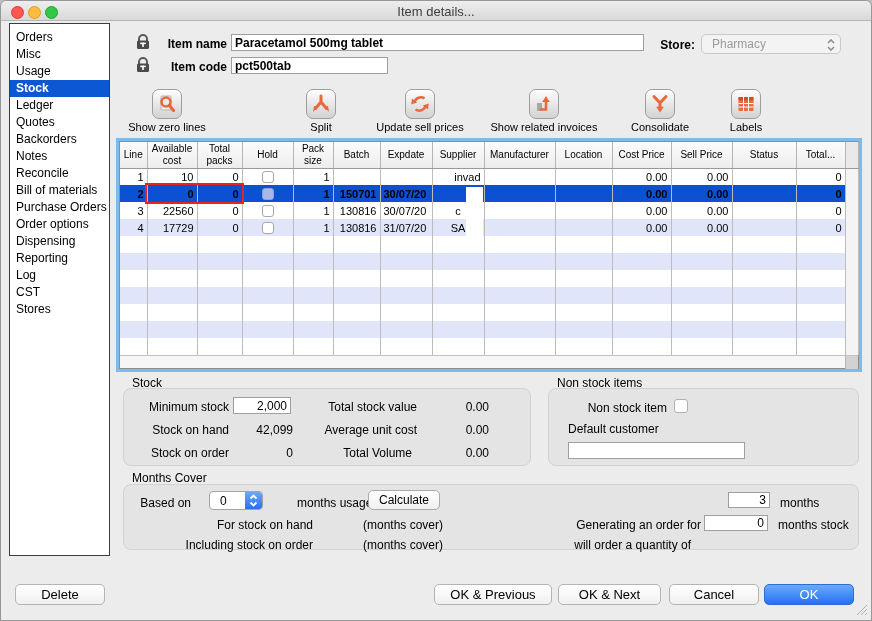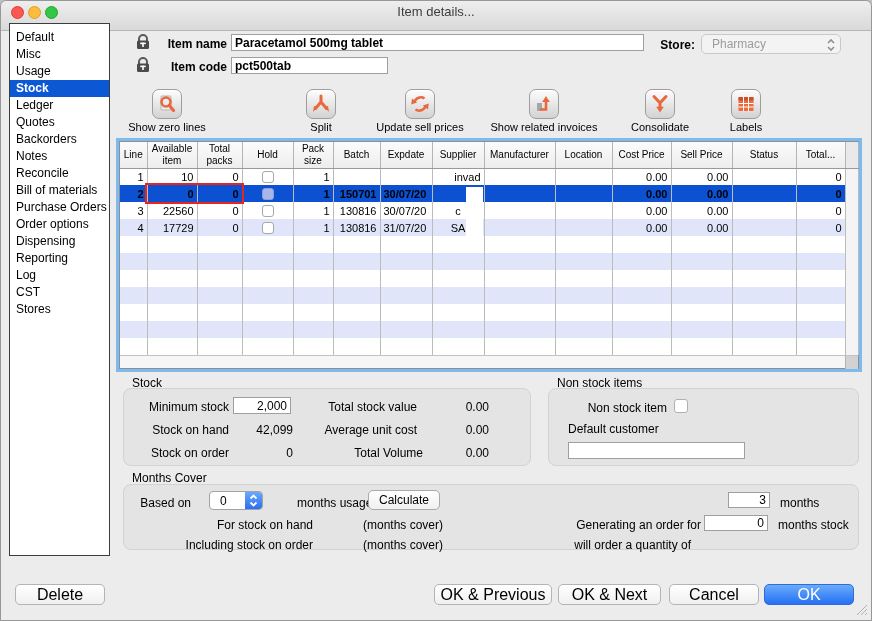--- a/index.html
+++ b/index.html
@@ -1,21 +1,21 @@
 <!DOCTYPE html>
 <html><head>
 <meta charset="utf-8">
 <style>
   * { margin:0; padding:0; box-sizing:border-box; font-family:"Liberation Sans", sans-serif; }
   html,body { background:#bfbfbf; }
   #win { position:relative; width:872px; height:621px; background:#ececec; border:1px solid #979797;
          border-radius:6px 6px 0 0; overflow:hidden; }
 
   
-  #titlebar { position:absolute; left:0; top:0; right:0; height:30px;
+  #titlebar { position:absolute; left:0; top:0; right:0; height:20px;
               background:linear-gradient(#eeeeee,#d9d9d9); border-bottom:1px solid #b6b6b6;
               border-radius:6px 6px 0 0; }
   .tl { position:absolute; top:5px; width:13px; height:13px; border-radius:50%; }
   #tl-close { left:10px; background:#fc5753; border:1px solid #df3e35; }
   #tl-min   { left:27px; background:#fdbc40; border:1px solid #de9f24; }
   #tl-zoom  { left:44px; background:#33c748; border:1px solid #22a532; }
   #title-text { position:absolute; left:0; right:0; top:3px; text-align:center;
                 font-size:13px; color:#3d3d3d; }
 
   
@@ -92,21 +92,21 @@
   .lab { position:absolute; font-size:12px; color:#000; text-align:right; white-space:nowrap; }
   .lab-l { text-align:left; }
   .val { position:absolute; font-size:12px; color:#000; text-align:right; }
 
   #lbl-min { left:120px; top:399px; width:108px; }
   #inp-min { left:232px; top:396px; width:58px; height:17px; text-align:right; }
   #lbl-soh { left:120px; top:422px; width:108px; }  #val-soh { left:232px; top:422px; width:60px; }
   #lbl-soo { left:120px; top:445px; width:108px; }  #val-soo { left:232px; top:445px; width:60px; }
   #lbl-tsv { left:310px; top:399px; width:106px; }  #val-tsv { left:440px; top:399px; width:48px; }
   #lbl-auc { left:310px; top:422px; width:106px; }  #val-auc { left:440px; top:422px; width:48px; }
-  #lbl-tv  { left:316px; top:445px; width:106px; }  #val-tv  { left:440px; top:445px; width:48px; }
+  #lbl-tv  { left:305px; top:445px; width:106px; }  #val-tv  { left:440px; top:445px; width:48px; }
 
   #lbl-nsi { left:556px; top:400px; width:110px; }
   #cb-nonstock { position:absolute; left:673px; top:398px; width:14px; height:14px;
                  border:1px solid #b0b0b0; border-radius:3px; background:#fff; }
   #lbl-dc  { left:567px; top:421px; width:140px; }
   #inp-dc  { left:567px; top:441px; width:177px; height:17px; }
 
   #lbl-basedon { left:118px; top:495px; width:72px; }
   #sel-basedon { position:absolute; left:208px; top:490px; width:54px; height:19px;
                  background:#fff; border:1px solid #a3a3a3; border-radius:4px; }
@@ -125,21 +125,21 @@
   #lbl-mc1  { left:362px; top:517px; width:100px; }
   #lbl-genorder { left:540px; top:517px; width:160px; }
   #inp-genorder { left:703px; top:514px; width:64px; height:16px; text-align:right; }
   #lbl-mstock { left:777px; top:517px; width:80px; }
   #lbl-incl { left:150px; top:537px; width:162px; }
   #lbl-mc2  { left:362px; top:537px; width:100px; }
   #lbl-willorder { left:540px; top:537px; width:150px; }
 
   
   .btn { position:absolute; top:583px; height:21px; border:1px solid #b4b4b4; border-radius:5px;
-         background:linear-gradient(#ffffff,#f0f0f0); font-size:16px; text-align:center;
+         background:linear-gradient(#ffffff,#f0f0f0); font-size:13px; text-align:center;
          line-height:19px; color:#000; cursor:default; }
   #btn-delete { left:14px;  width:90px; }
   #btn-okprev { left:433px; width:118px; }
   #btn-oknext { left:557px; width:103px; }
   #btn-cancel { left:668px; width:90px; }
   #btn-ok     { left:763px; width:90px; background:linear-gradient(#6aabfb,#2570f5);
                 border-color:#2f6bd9; color:#fff; }
   #grip { position:absolute; left:853px; top:601px; }
 </style>
 </head>
@@ -148,21 +148,21 @@
 <div id="win">
 
   <div id="titlebar">
     <div class="tl" id="tl-close"></div>
     <div class="tl" id="tl-min"></div>
     <div class="tl" id="tl-zoom"></div>
     <div id="title-text">Item details...</div>
   </div>
 
   <div id="sidebar">
-    <div class="side-item">Default</div>
+    <div class="side-item">Orders</div>
     <div class="side-item">Misc</div>
     <div class="side-item">Usage</div>
     <div class="side-item sel">Stock</div>
     <div class="side-item">Ledger</div>
     <div class="side-item">Quotes</div>
     <div class="side-item">Backorders</div>
     <div class="side-item">Notes</div>
     <div class="side-item">Reconcile</div>
     <div class="side-item">Bill of materials</div>
     <div class="side-item">Purchase Orders</div>
@@ -279,21 +279,21 @@
           <col style="width:59px">
           <col style="width:61px">
         <col style="width:64px">
           <col style="width:49px">
           <col style="width:13px">
       </colgroup>
       <thead>
         <tr>
           <th>Line</th>
           <th>Available
-item</th>
+cost</th>
           <th>Total
 packs</th>
           <th>Hold</th>
           <th>Pack
 size</th>
           <th>Batch</th>
           <th>Expdate</th>
           <th>Supplier</th>
           <th>Manufacturer</th>
           <th>Location</th>

